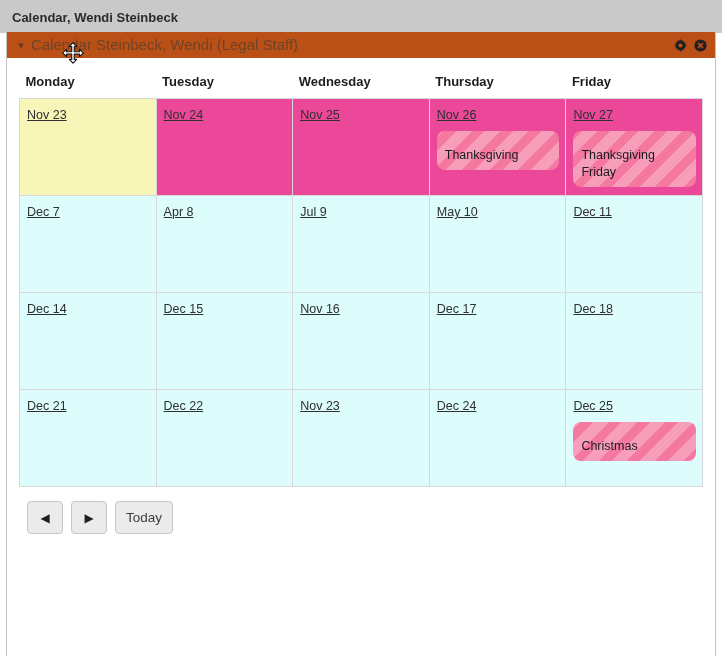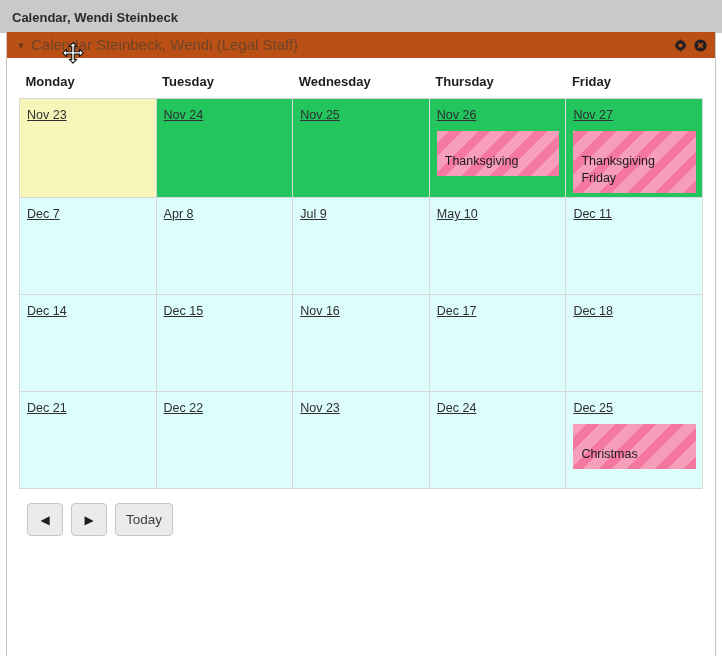--- a/index.html
+++ b/index.html
@@ -93,35 +93,35 @@
   }
   .cal td {
     height: 97px;
     vertical-align: top;
     border: 1px solid #d8d8d8;
     padding: 6px 6px 4px 7px;
     background: #ffffff;
   }
   .cal td.today   { background: #f7f6b8; }
   .cal td.future  { background: #ddfcfc; }
-  .cal td.plain   { background: #22c55e; }
+  .cal td.plain   { background: #ec4899; }
 
   .daylink {
     font-size: 12.5px;
     color: #2f2f2f;
     text-decoration: underline;
     display: inline-block;
     line-height: 15px;
     cursor: pointer;
   }
 
   .event {
     margin-top: 8px;
-    border-radius: 0;
-    padding: 22px 8px 6px;
+    border-radius: 8px;
+    padding: 16px 8px 6px;
     font-size: 12.5px;
     line-height: 17px;
     color: #1b1b1b;
     background-color: #f4789f;
     background-image: repeating-linear-gradient(
        -45deg,
        rgba(255,255,255,0.00) 0px,
        rgba(255,255,255,0.00) 9px,
        rgba(255,255,255,0.28) 9px,
        rgba(255,255,255,0.28) 20px);

